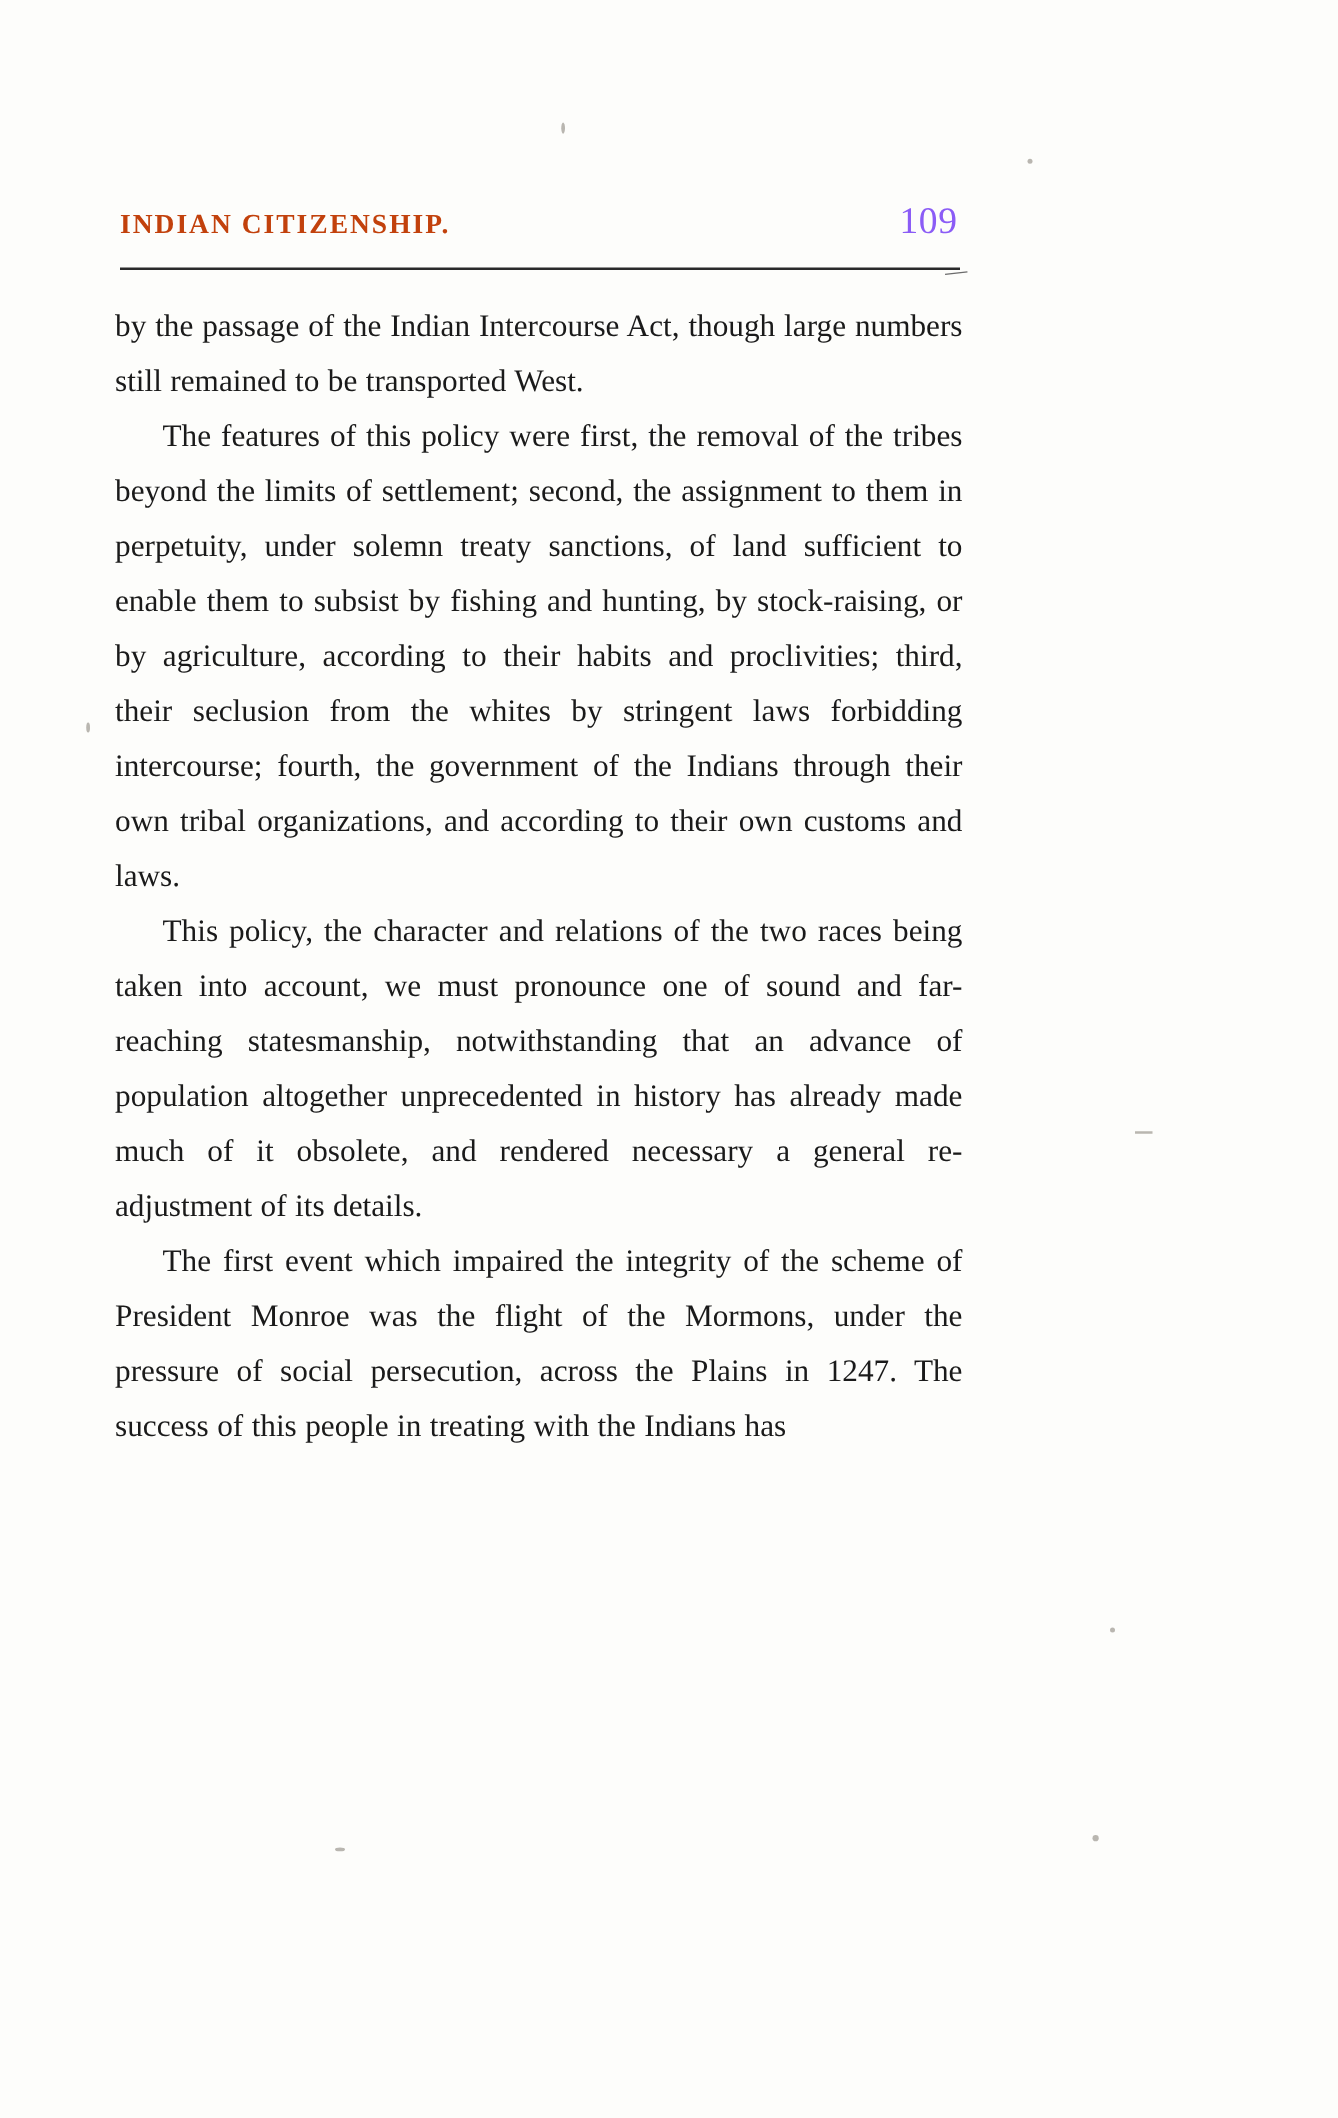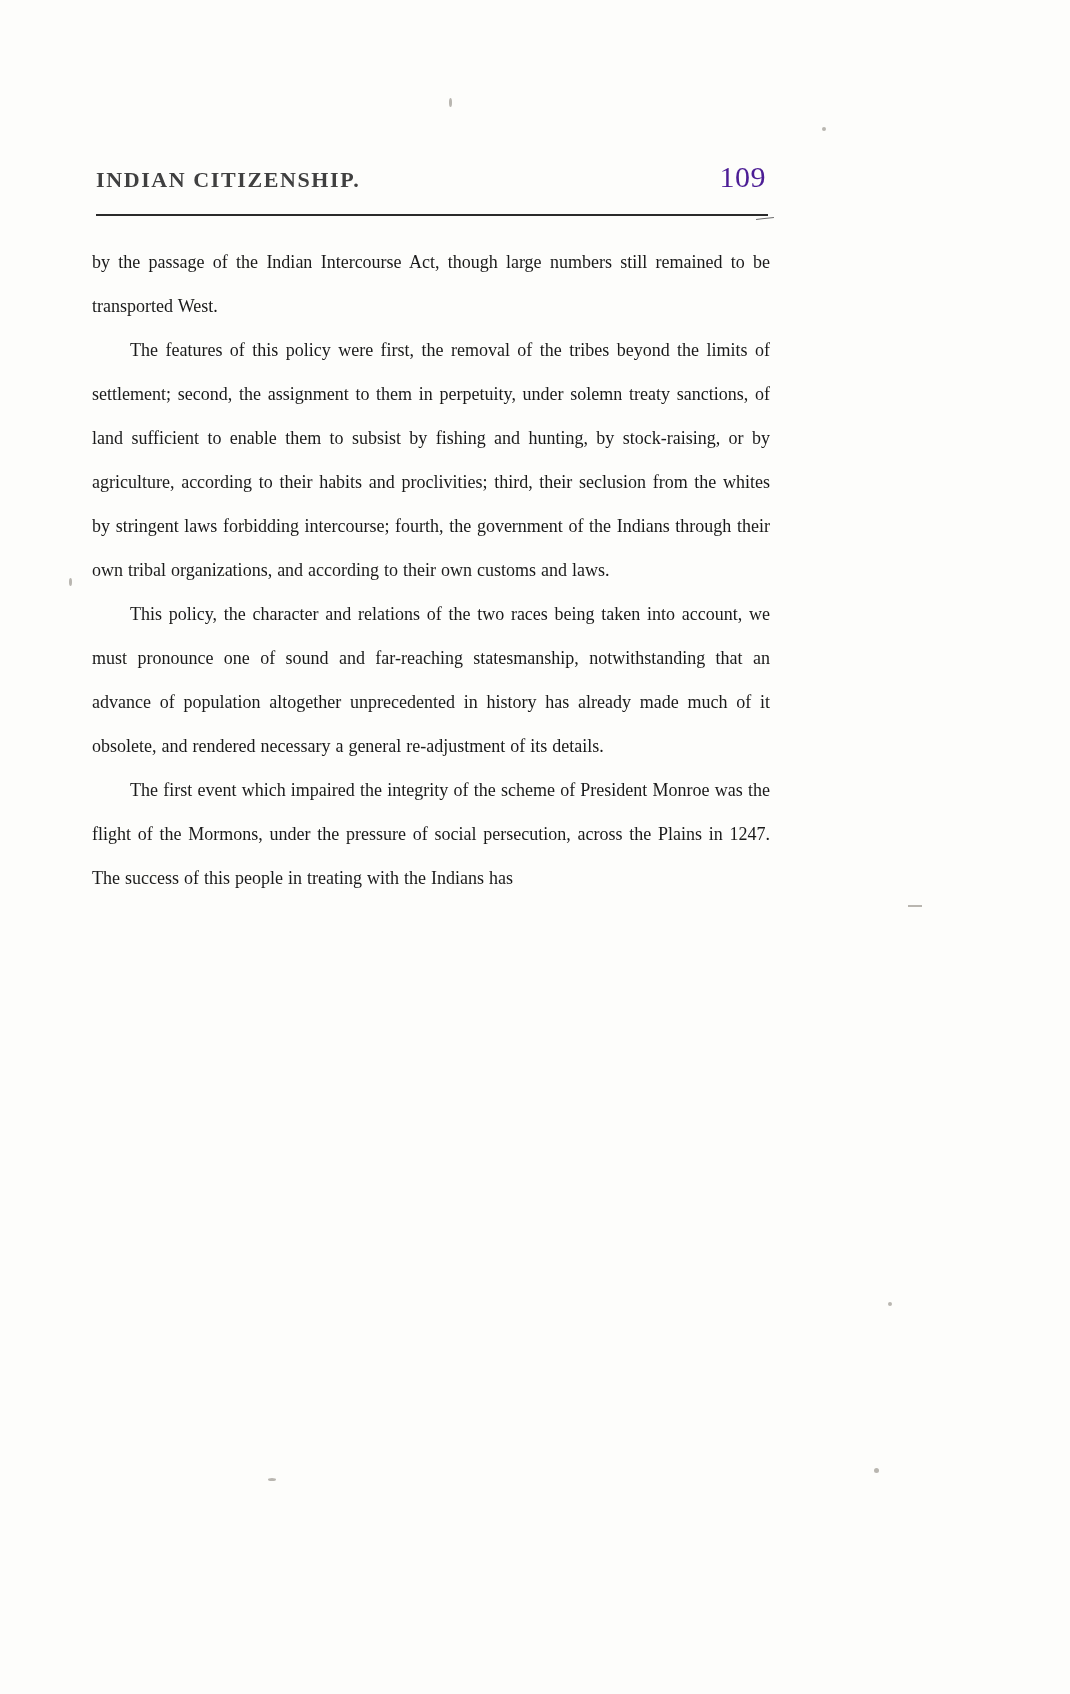--- a/index.html
+++ b/index.html
@@ -28,26 +28,26 @@
     top: 160px;
     width: 670px;
     display: flex;
     align-items: baseline;
     justify-content: space-between;
   }
   .running-head {
     font-size: 22px;
     letter-spacing: 1.6px;
     font-weight: bold;
-    color: #404040;
+    color: #c2410c;
     white-space: nowrap;
   }
   .page-number {
     font-size: 30px;
-    color: #4c1d95;
+    color: #8b5cf6;
     letter-spacing: 0.5px;
   }
   .rule {
     position: absolute;
     left: 96px;
     top: 214px;
     width: 672px;
     height: 2px;
     background: #2a2a2a;
   }
@@ -62,21 +62,21 @@
     transform: rotate(-6deg);
   }
   .body-text {
     position: absolute;
     left: 92px;
     top: 240px;
     width: 678px;
   }
   .para {
     margin: 0 0 0 0;
-    font-size: 18px;
+    font-size: 25px;
     line-height: 44px;
     text-align: justify;
     text-justify: inter-word;
     color: #1a1a1a;
   }
   .para + .para {
     margin-top: 0px;
   }
   .indent {
     text-indent: 38px;

